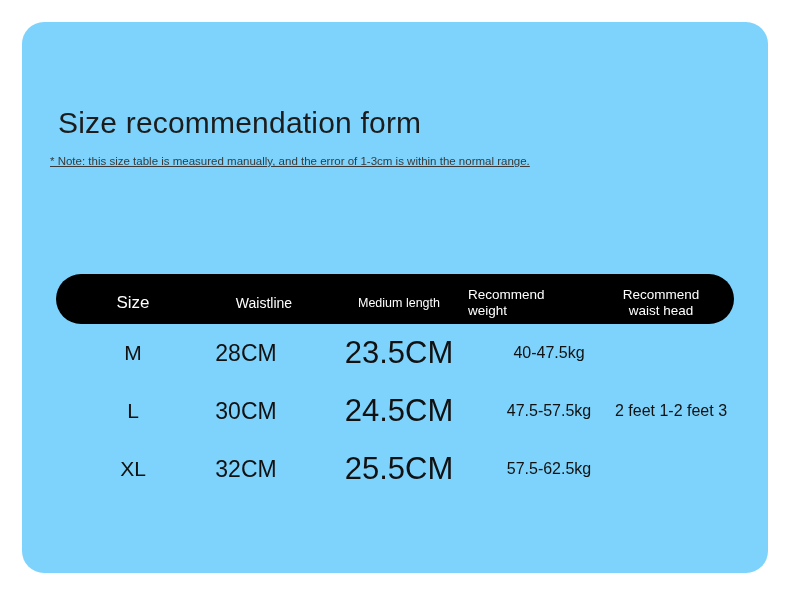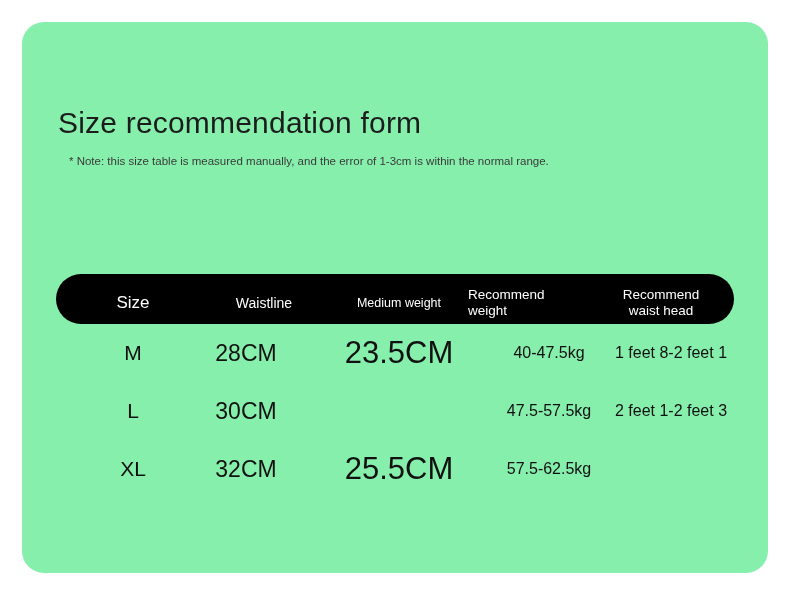--- a/index.html
+++ b/index.html
@@ -18,42 +18,43 @@
     width: 790px;
     height: 595px;
     background: #ffffff;
     box-sizing: border-box;
     padding: 22px 22px;
   }
   .card {
     position: relative;
     width: 746px;
     height: 551px;
-    background: #86efac;
+    background: #7dd3fc;
     border-radius: 22px;
     box-sizing: border-box;
     overflow: hidden;
   }
   .title {
     position: absolute;
     left: 36px;
     top: 84px;
     font-size: 30px;
     font-weight: 400;
     color: #1c1c1c;
     letter-spacing: 0.2px;
     white-space: nowrap;
   }
   .note {
     position: absolute;
-    left: 47px;
+    left: 28px;
     top: 133px;
     font-size: 11.5px;
     color: #3a3a3a;
     white-space: nowrap;
+    text-decoration: underline;
   }
 
   .table-wrap {
     position: absolute;
     left: 34px;
     top: 252px;
     width: 678px;
   }
 
   .header-row {
@@ -112,46 +113,46 @@
   <div class="card">
 
     <div class="title">Size recommendation form</div>
     <div class="note">* Note: this size table is measured manually, and the error of 1-3cm is within the normal range.</div>
 
     <div class="table-wrap">
 
       <div class="header-row">
         <div class="hcell hcell-size">Size</div>
         <div class="hcell hcell-waist">Waistline</div>
-        <div class="hcell hcell-medium">Medium weight</div>
+        <div class="hcell hcell-medium">Medium length</div>
         <div class="hcell hcell-weight">
           <div>
             <span>Recommend</span>
             <span>weight</span>
           </div>
         </div>
         <div class="hcell hcell-head">
           <div>
             <span>Recommend</span><br>
             <span>waist head</span>
           </div>
         </div>
       </div>
 
       <div class="body-row">
         <div class="bcell bcell-size">M</div>
         <div class="bcell bcell-waist">28CM</div>
         <div class="bcell bcell-medium">23.5CM</div>
         <div class="bcell bcell-weight">40-47.5kg</div>
-        <div class="bcell bcell-head">1 feet 8-2 feet 1</div>
       </div>
 
       <div class="body-row">
         <div class="bcell bcell-size">L</div>
         <div class="bcell bcell-waist">30CM</div>
+        <div class="bcell bcell-medium">24.5CM</div>
         <div class="bcell bcell-weight">47.5-57.5kg</div>
         <div class="bcell bcell-head">2 feet 1-2 feet 3</div>
       </div>
 
       <div class="body-row">
         <div class="bcell bcell-size">XL</div>
         <div class="bcell bcell-waist">32CM</div>
         <div class="bcell bcell-medium">25.5CM</div>
         <div class="bcell bcell-weight">57.5-62.5kg</div>
       </div>

